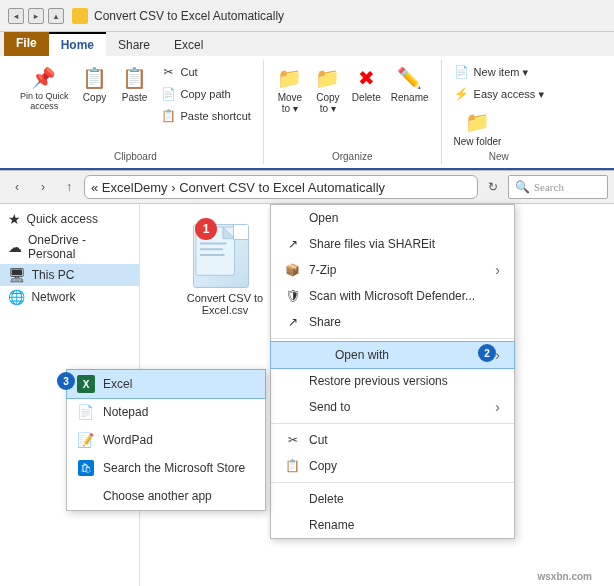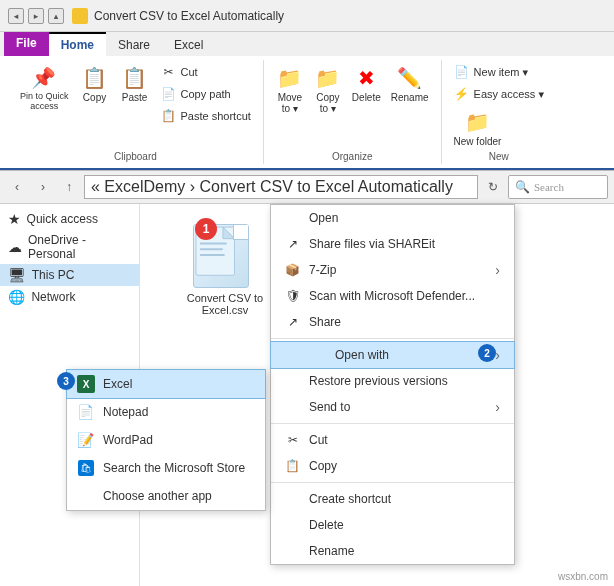--- a/index.html
+++ b/index.html
@@ -158,23 +158,23 @@
       color: #555;
     }
     .address-path {
       flex: 1;
       background: white;
       border: 1px solid #aaa;
       height: 24px;
       display: flex;
       align-items: center;
       padding: 0 6px;
-      font-size: 16px;
-      color: #333;
-      border-radius: 0;
+      font-size: 13px;
+      color: #333;
+      border-radius: 6px;
     }
     .search-box {
       background: white;
       border: 1px solid #aaa;
       height: 24px;
       display: flex;
       align-items: center;
       padding: 0 6px;
       gap: 4px;
       width: 100px;
@@ -335,24 +335,24 @@
     .submenu-item.highlighted { background: #cce8ff; outline: 1px solid #7ab5e0; }
     .submenu-item-icon {
       width: 18px; height: 18px;
       display: flex; align-items: center; justify-content: center;
     }
 
     
     .watermark {
       position: absolute;
       bottom: 4px;
-      right: 6px;
+      right: 22px;
       font-size: 10px;
       color: #999;
-      font-weight: normal;
+      font-weight: bold;
       padding-left: 27px;
     }
 
     
     .excel-icon {
       width: 18px; height: 18px;
       background: #1d6f42;
       border-radius: 2px;
       color: white;
       font-size: 10px;
@@ -376,21 +376,21 @@
     <div class="tb-btn">◂</div>
     <div class="tb-btn">▸</div>
     <div class="tb-btn">▴</div>
   </div>
   <div class="title-bar-icon"></div>
   <span class="title-bar-text">Convert CSV to Excel Automatically</span>
 </div>
 
 <div class="ribbon">
   <div class="ribbon-tabs">
-    <div class="ribbon-tab" style="background:#a21caf;color:white;border-top:none;font-weight:600;">File</div>
+    <div class="ribbon-tab" style="background:#a16207;color:white;border-top:none;font-weight:600;">File</div>
     <div class="ribbon-tab active">Home</div>
     <div class="ribbon-tab">Share</div>
     <div class="ribbon-tab">Excel</div>
   </div>
   <div class="ribbon-content">
 
     <div class="ribbon-group">
       <div class="ribbon-group-items">
 
         <div class="ribbon-btn" style="min-width:42px;">
@@ -590,26 +590,20 @@
       <div class="ctx-item">
         <div class="ctx-item-left">
           <span class="ctx-icon">📋</span>
           <span>Copy</span>
         </div>
       </div>
       <div class="ctx-separator"></div>
       <div class="ctx-item">
         <div class="ctx-item-left">
           <span class="ctx-icon"></span>
-          <span>Create shortcut</span>
-        </div>
-      </div>
-      <div class="ctx-item">
-        <div class="ctx-item-left">
-          <span class="ctx-icon"></span>
           <span>Delete</span>
         </div>
       </div>
       <div class="ctx-item">
         <div class="ctx-item-left">
           <span class="ctx-icon"></span>
           <span>Rename</span>
         </div>
       </div>
 

